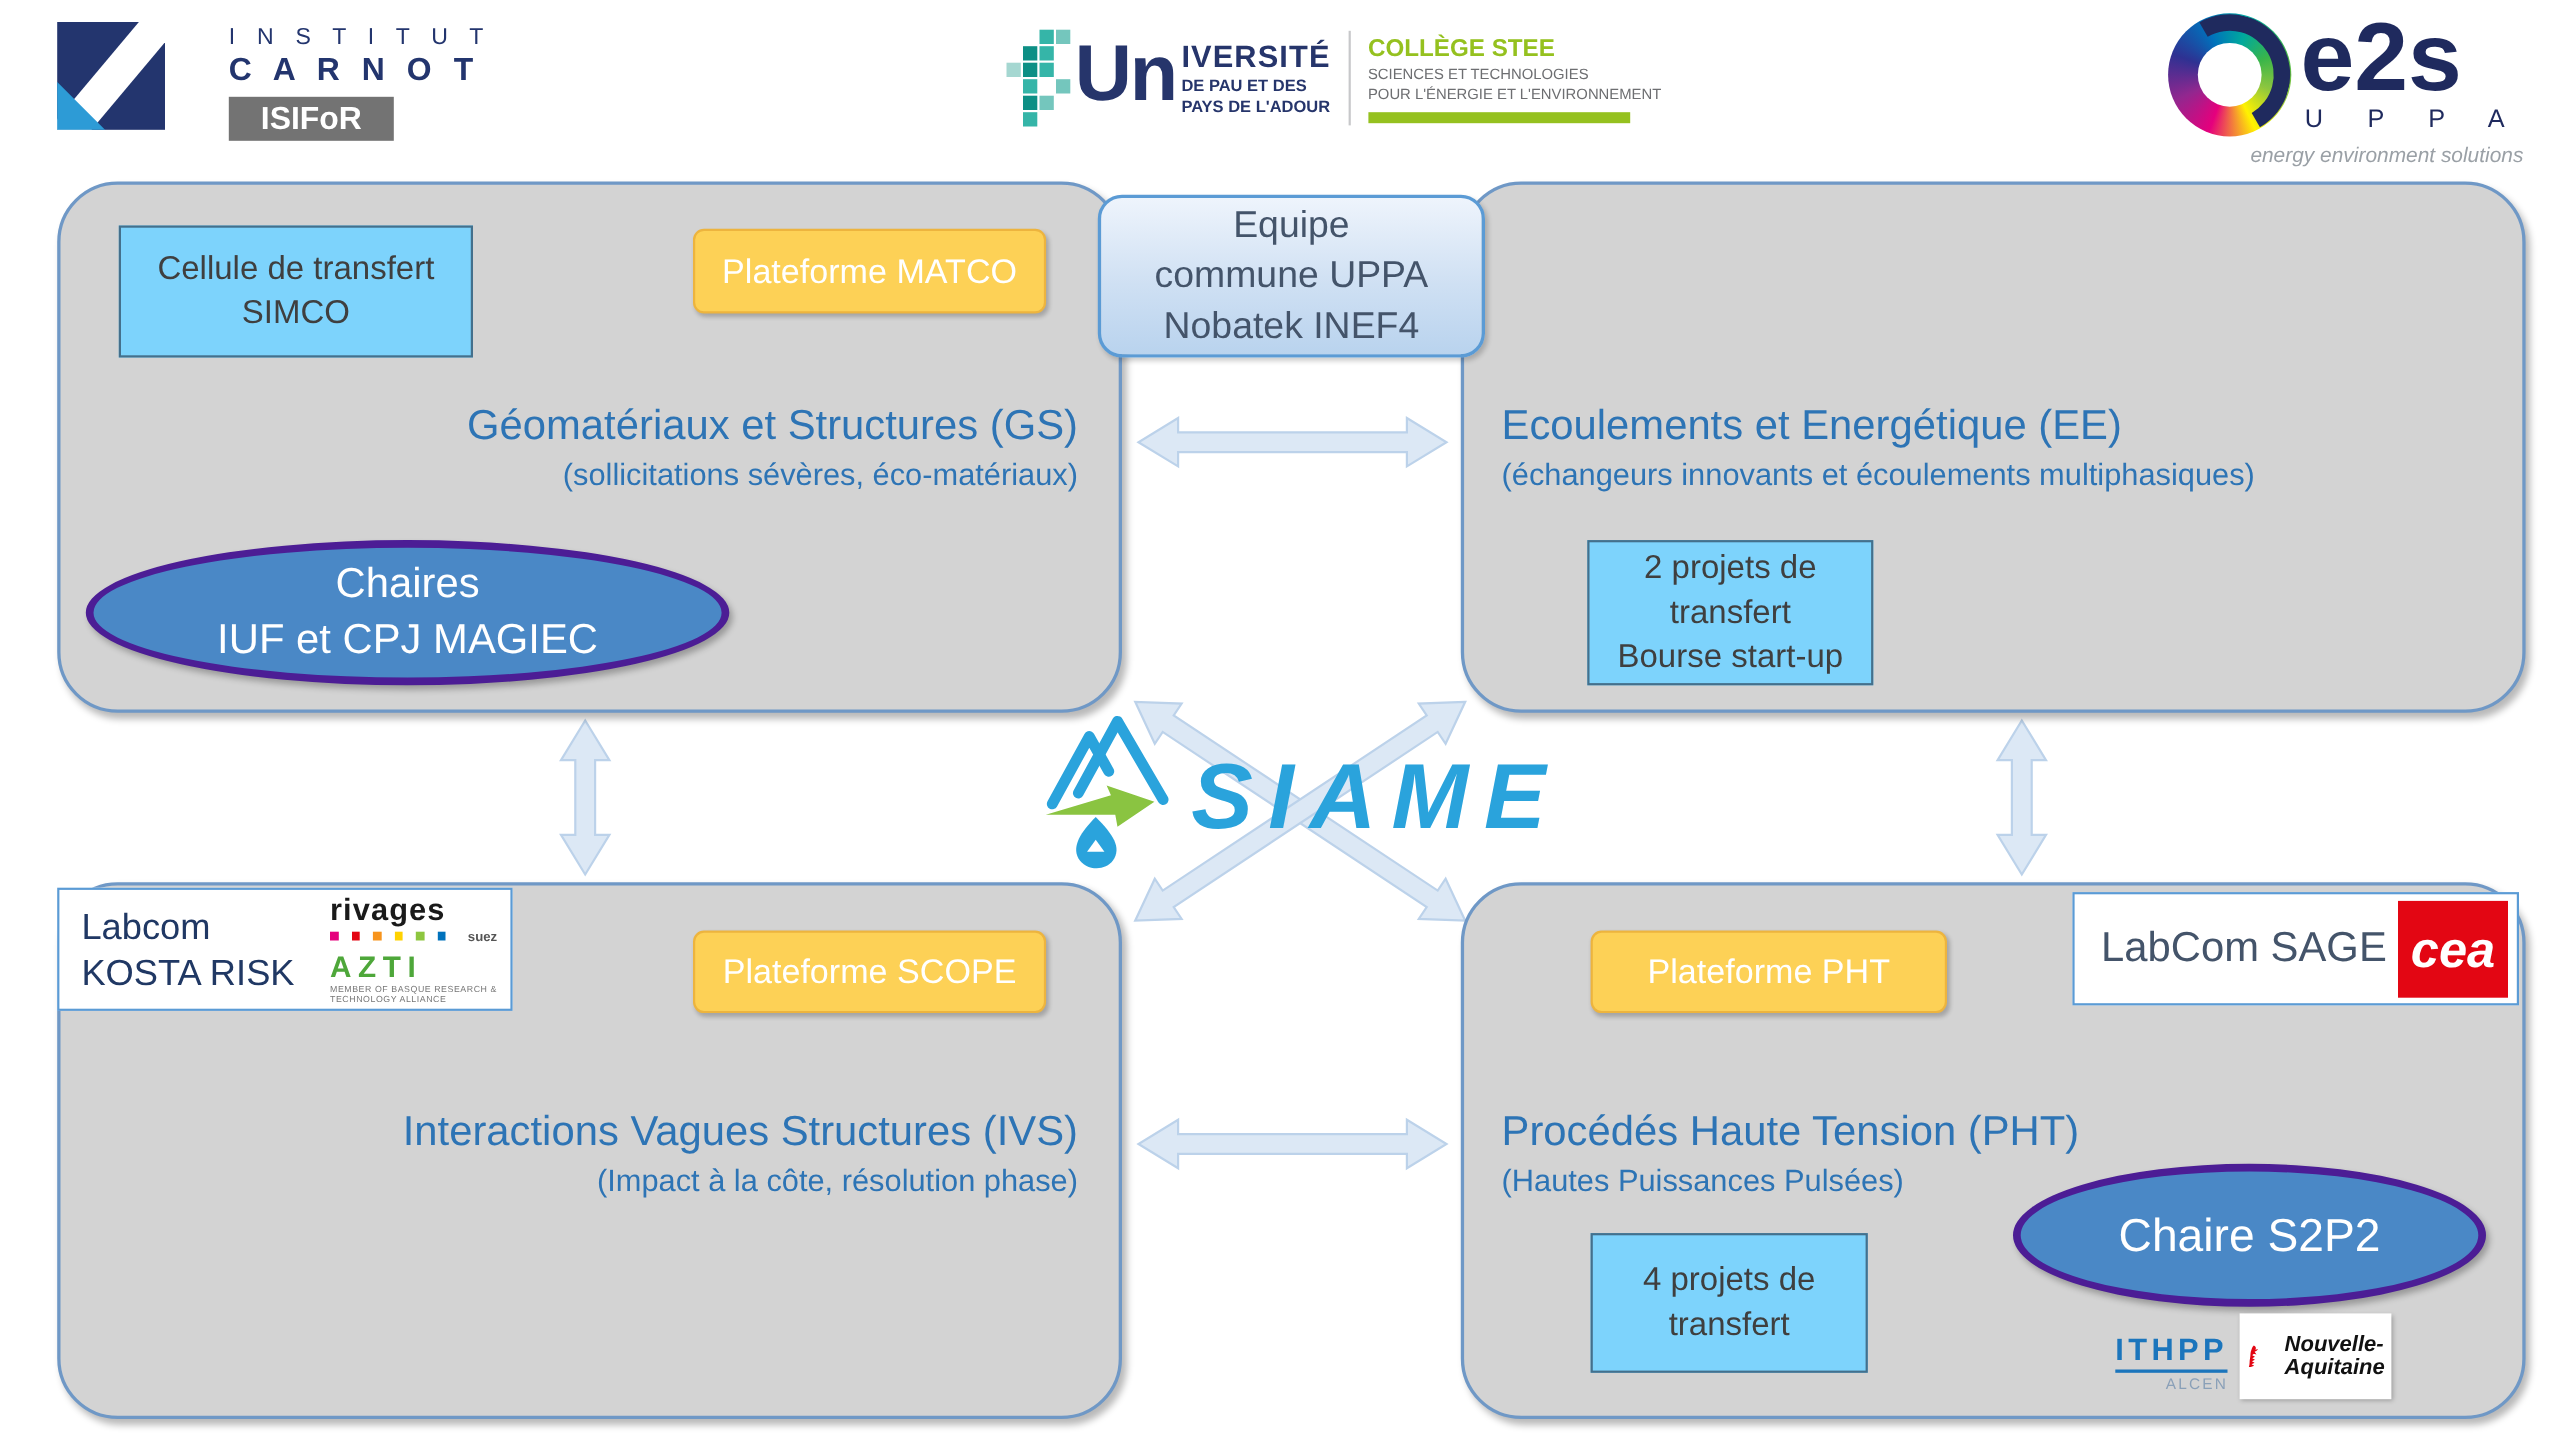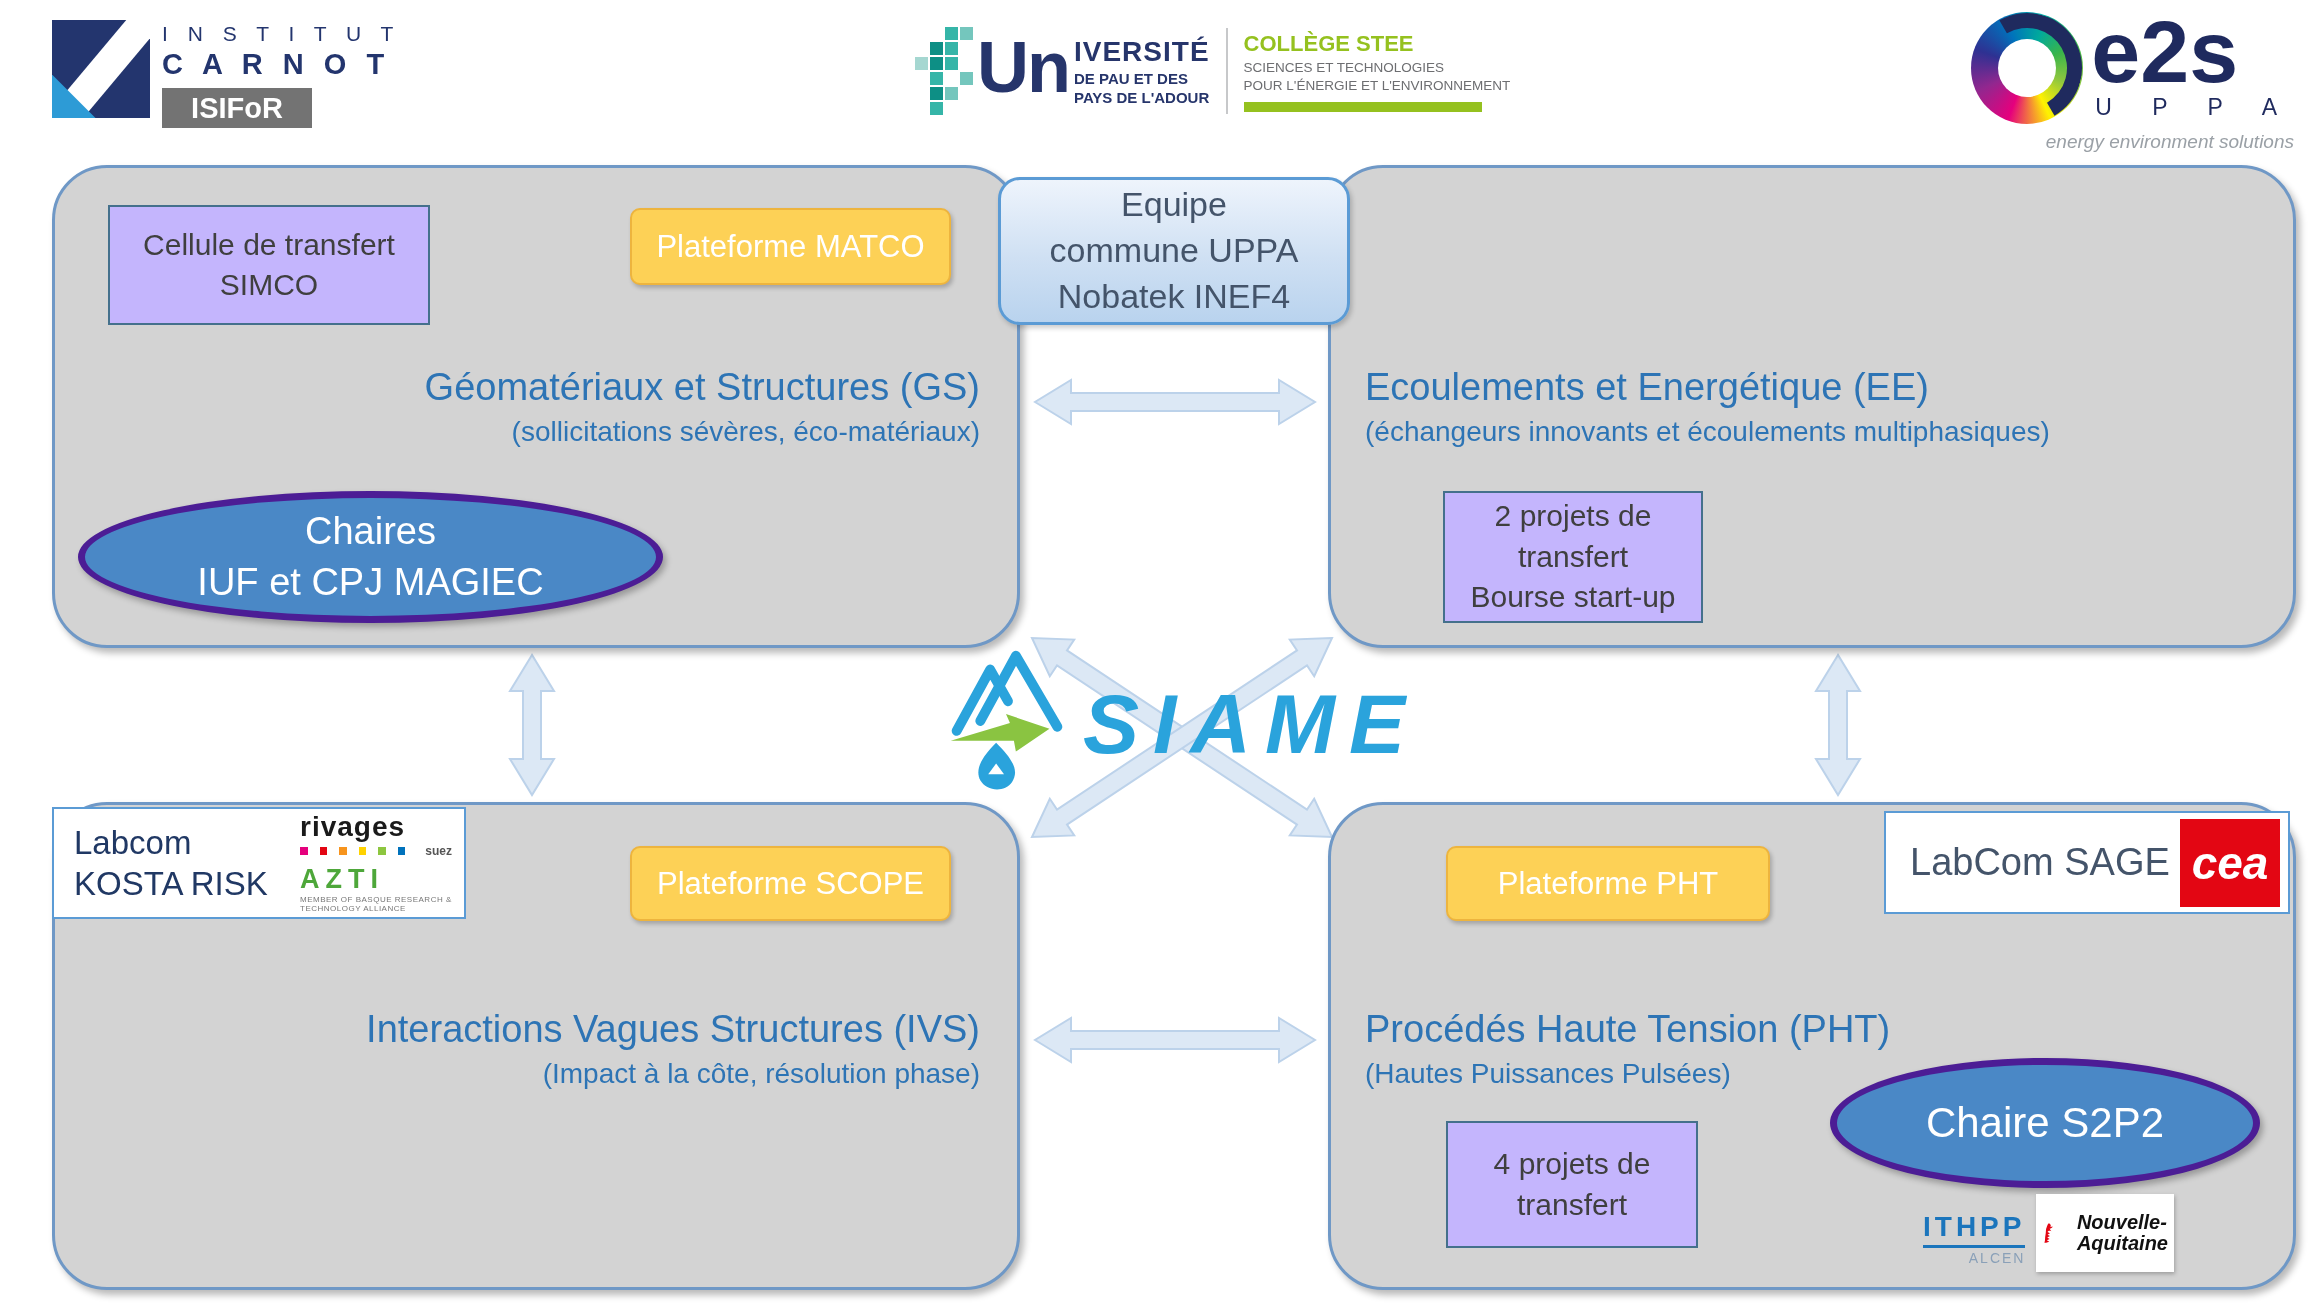--- a/index.html
+++ b/index.html
@@ -6,21 +6,21 @@
   html,body { background:#fff; }
   body {
     width:2322px; height:1306px; position:relative; overflow:hidden;
     font-family:"Liberation Sans", sans-serif; color:#222;
   }
 
   
   #arrow-layer { position:absolute; left:0; top:0; z-index:1; pointer-events:none; }
 
   
-  .logo-carnot { position:absolute; left:52px; top:20px; display:flex; z-index:6; }
+  .logo-carnot { position:absolute; left:52px; top:20px; display:flex; z-index:6;gap:46px; }
   .carnot-square { width:98px; height:98px; background:#23356e; position:relative; overflow:hidden; }
   .carnot-white { position:absolute; width:160px; height:30px; background:#fff; transform:rotate(-50deg); left:-34px; top:42px; }
   .carnot-blue  { position:absolute; width:70px; height:70px; background:#2d9bd6; transform:rotate(45deg); left:-38px; bottom:-38px; }
   .carnot-texts { margin-left:12px; padding-top:2px; }
   .carnot-institut { font-size:21px; letter-spacing:7px; color:#23356e; }
   .carnot-carnot { font-size:29px; letter-spacing:6px; color:#23356e; font-weight:bold; margin-top:2px; }
   .carnot-banner { margin-top:7px; width:150px; height:40px; background:#737373; color:#fff; font-size:29px; font-weight:bold;
                    display:flex; align-items:center; justify-content:center; }
 
   .logo-univ { position:absolute; left:915px; top:19px; display:flex; align-items:center; z-index:6; }
@@ -61,21 +61,21 @@
   #quad-ee  { left:1328px; top:165px; height:483px; }
   #quad-ivs { left:52px;   top:802px; height:488px; }
   #quad-pht { left:1328px; top:802px; height:488px; }
 
   .qtitle { position:absolute; color:#2d74b5; }
   .qtitle .t { font-size:38px; line-height:1.25; }
   .qtitle .s { font-size:28px; line-height:1.4; }
   .qtitle.right { text-align:right; }
   .qtitle.left  { text-align:left; }
 
-  .greenbox { background:#c4b5fd; border:2px solid #44708c; display:flex; flex-direction:column; justify-content:center;
+  .greenbox { background:#7dd3fc; border:2px solid #44708c; display:flex; flex-direction:column; justify-content:center;
               align-items:center; color:#3f3f3f; font-size:30px; line-height:1.35; text-align:center; position:absolute; }
   .yellowbox { background:#fdd156; border:2px solid #edb43e; border-radius:10px; display:flex; justify-content:center;
                align-items:center; color:#fff; font-size:31px; position:absolute; box-shadow:2px 3px 4px rgba(0,0,0,0.22); }
   .ellipse { background:#4a88c6; border:7px solid #4c1d95; border-radius:50%; display:flex; flex-direction:column;
              justify-content:center; align-items:center; color:#fff; position:absolute; box-shadow:3px 4px 6px rgba(0,0,0,0.28);
              text-align:center; }
   .whitebox { background:#fff; border:2px solid #5b9bd5; position:absolute; }
 
   
   .simco { left:53px; top:37px; width:322px; height:120px; }

